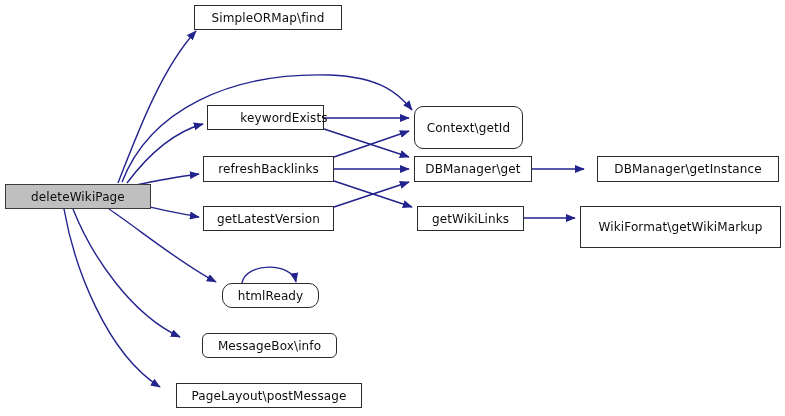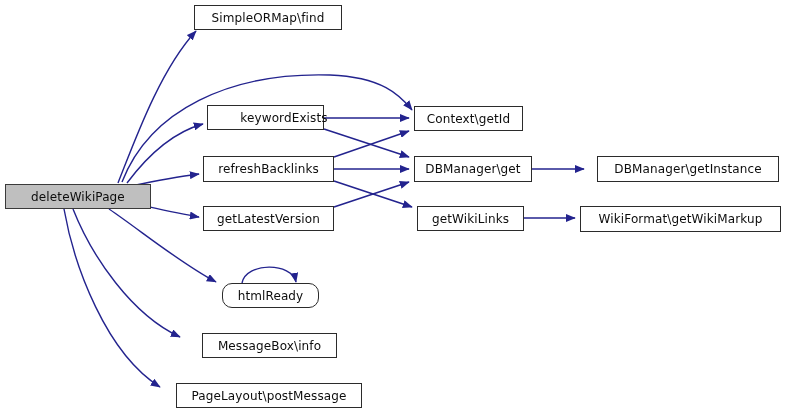--- a/index.html
+++ b/index.html
@@ -107,36 +107,36 @@
       </div>
       <div class="node" style="left: 203px; top: 156px; width: 131px; height: 26px;">
         <span class="node-label">refreshBacklinks</span>
       </div>
       <div class="node" style="left: 203px; top: 206px; width: 131px; height: 25px;">
         <span class="node-label">getLatestVersion</span>
       </div>
       <div class="node" style="left: 222px; top: 283px; width: 97px; height: 25px; border-radius: 10px;">
         <span class="node-label">htmlReady</span>
       </div>
-      <div class="node" style="left: 202px; top: 333px; width: 135px; height: 25px;">
+      <div class="node" style="left: 202px; top: 333px; width: 135px; height: 25px; border-radius: 6px;">
         <span class="node-label">MessageBox\info</span>
       </div>
       <div class="node" style="left: 176px; top: 383px; width: 186px; height: 25px;">
         <span class="node-label">PageLayout\postMessage</span>
       </div>
-      <div class="node" style="left: 414px; top: 106px; width: 109px; height: 25px;">
+      <div class="node" style="left: 414px; top: 106px; width: 109px; height: 43px; border-radius: 9px;">
         <span class="node-label">Context\getId</span>
       </div>
       <div class="node" style="left: 414px; top: 156px; width: 118px; height: 26px;">
         <span class="node-label">DBManager\get</span>
       </div>
       <div class="node" style="left: 417px; top: 206px; width: 107px; height: 25px;">
         <span class="node-label">getWikiLinks</span>
       </div>
       <div class="node" style="left: 589px; top: 156px; width: 182px; height: 26px; margin-left: 8px;">
         <span class="node-label">DBManager\getInstance</span>
       </div>
-      <div class="node" style="left: 580px; top: 206px; width: 201px; height: 26px;">
+      <div class="node" style="left: 580px; top: 206px; width: 201px; height: 42px;">
         <span class="node-label">WikiFormat\getWikiMarkup</span>
       </div>
     </div>
 
 </div>
 
 </body></html>

